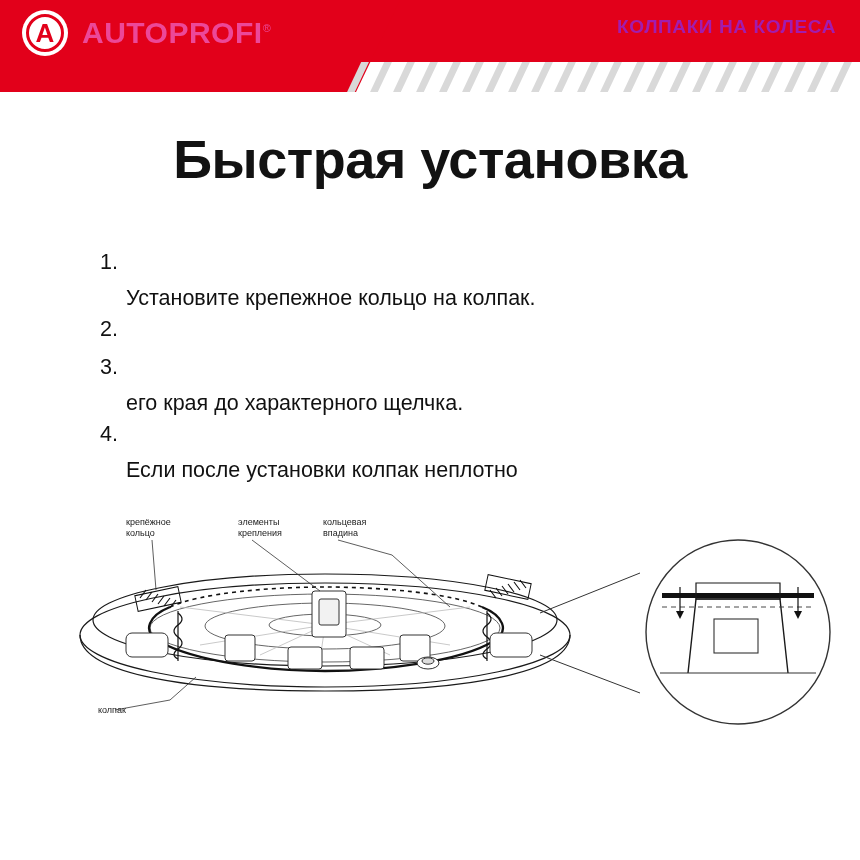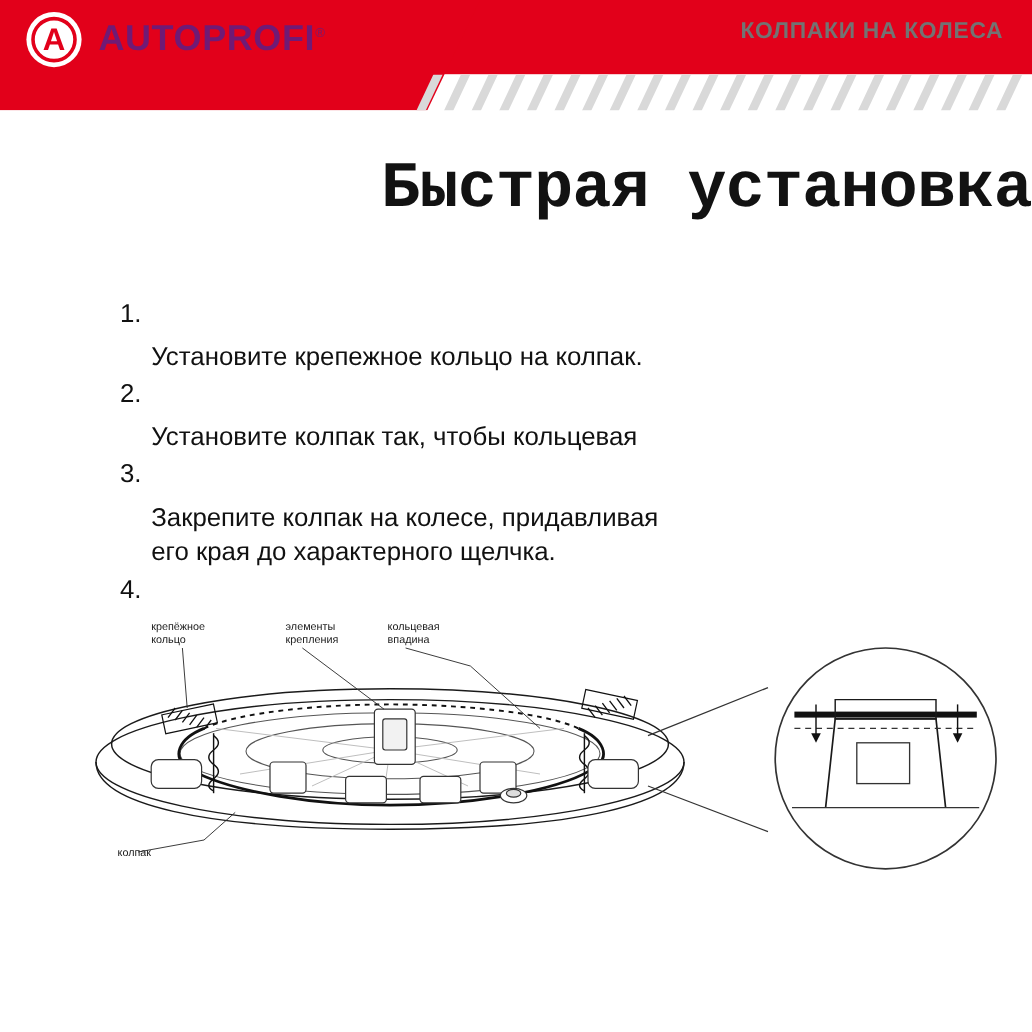--- a/index.html
+++ b/index.html
@@ -74,59 +74,58 @@
   .logo-letter {
     position: relative;
     z-index: 2;
     font-size: 26px;
     font-weight: bold;
     color: #e2001a;
     line-height: 1;
     margin-top: -1px;
   }
   .logo-text {
-    color: #701a75;
+    color: #ec4899;
     font-size: 30px;
     font-weight: bold;
     letter-spacing: 0.5px;
     position: relative;
   }
   .logo-reg {
     font-size: 11px;
     vertical-align: super;
     font-weight: normal;
   }
   .header-title {
     position: absolute;
     right: 24px;
     top: 16px;
-    color: #737373;
+    color: #a21caf;
     font-size: 19px;
     font-weight: bold;
     letter-spacing: 0.6px;
     z-index: 6;
   }
   .hatch {
     position: absolute;
     left: 340px;
     top: 62px;
     width: 520px;
     height: 30px;
     overflow: hidden;
   }
   .hatch svg { display: block; }
 
   
   .page-title {
-    text-align: right;
+    text-align: center;
     font-size: 54px;
     font-weight: bold;
     letter-spacing: -0.5px;
     color: #121212;
-    font-family: Liberation Mono, monospace;
   }
 
   
   .steps {
     margin: 58px 0 0 0;
     padding: 0 0 0 100px;
     list-style: none;
   }
   .step {
     display: flex;
@@ -213,33 +212,32 @@
 <ul class="steps">
   <li class="step">
     <span class="step-num">1.</span>
     <span class="step-text">
       <span class="l1">Установите крепежное кольцо на колпак.</span>
     </span>
   </li>
   <li class="step">
     <span class="step-num">2.</span>
     <span class="step-text">
-      <span class="l1">Установите колпак так, чтобы кольцевая</span>
     </span>
   </li>
   <li class="step">
     <span class="step-num">3.</span>
     <span class="step-text">
-      <span class="l1">Закрепите колпак на колесе, придавливая</span>
       <span class="l2">его края до характерного щелчка.</span>
     </span>
   </li>
   <li class="step">
     <span class="step-num">4.</span>
     <span class="step-text">
+      <span class="l1">Если после установки колпак неплотно</span>
     </span>
   </li>
 </ul>
 
 <div class="diagram">
   <svg width="860" height="250" viewBox="0 0 860 250">
 
     <g fill="none" stroke="#1a1a1a" stroke-width="1.2">
       <ellipse cx="305" cy="140" rx="245" ry="52"></ellipse>
       <ellipse cx="305" cy="125" rx="232" ry="46"></ellipse>

